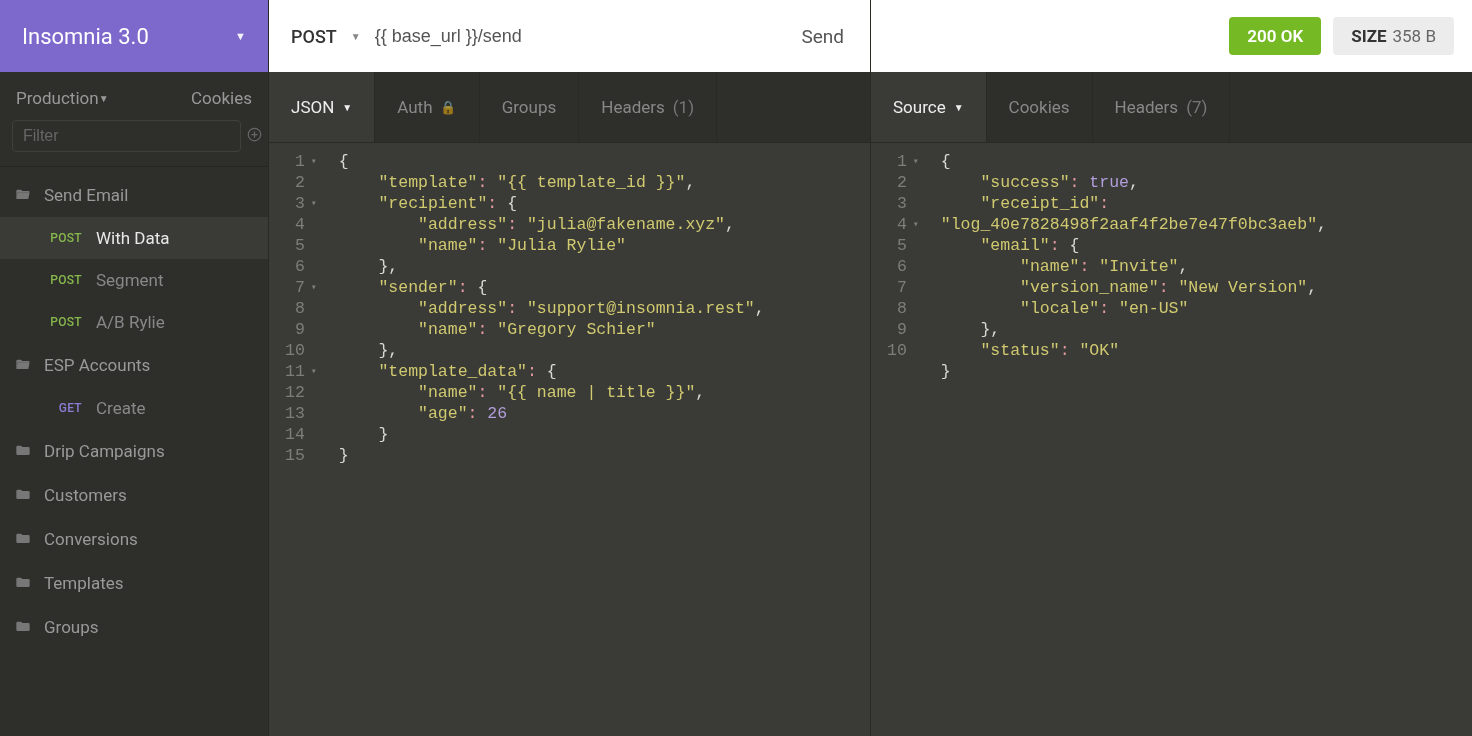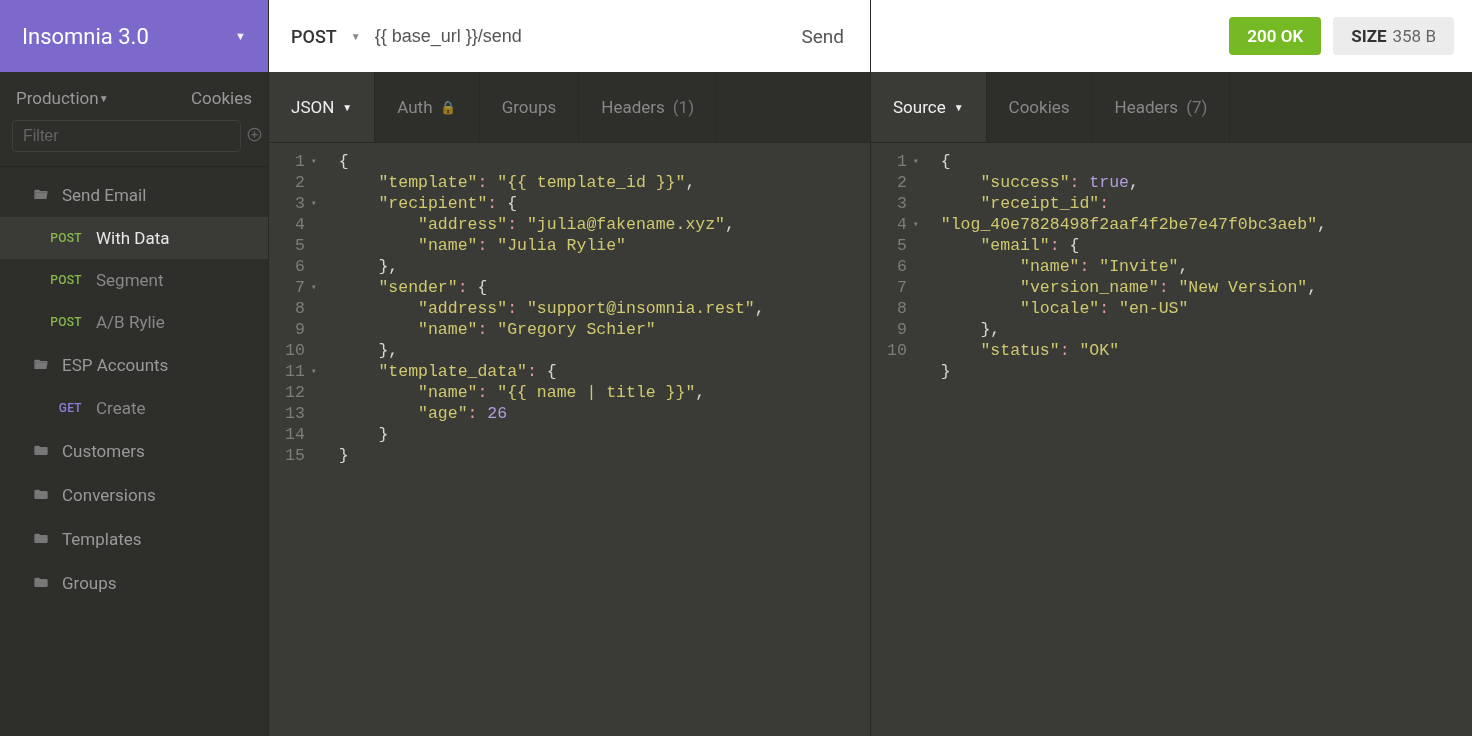--- a/index.html
+++ b/index.html
@@ -82,21 +82,21 @@
   .tree {
     flex: 1;
     overflow-y: auto;
     padding-top: 6px;
     border-top: 1px solid #26261f;
   }
   .tree-folder {
     display: flex;
     align-items: center;
     gap: 12px;
-    padding: 12px 32px;
+    padding: 12px 14px;
     color: #999;
     font-size: 17px;
     cursor: pointer;
   }
   .tree-folder svg { width: 18px; height: 16px; fill: #777; flex-shrink: 0; }
   .tree-req {
     display: flex;
     align-items: center;
     gap: 14px;
     padding: 11px 10px 11px 44px;
@@ -278,20 +278,26 @@
         <div class="tree-folder">
           <svg viewBox="0 0 24 24">
             <path d="M2 6a2 2 0 0 1 2-2h5l2 2h9a2 2 0 0 1 2 2H4l-2 10V6z"></path>
             <path d="M4 8h18l-2 10H2z" fill="#777"></path>
           </svg>
           <span>ESP Accounts</span>
         </div>
         <div class="tree-req">
           <span class="method m-get">GET</span>
           <span class="req-name">Create</span>
+        </div>
+        <div class="tree-folder">
+          <svg viewBox="0 0 24 24">
+            <path d="M2 6a2 2 0 0 1 2-2h5l2 2h9a2 2 0 0 1 2 2v8a2 2 0 0 1-2 2H4a2 2 0 0 1-2-2V6z"></path>
+          </svg>
+          <span>Drip Campaigns</span>
         </div>
         <div class="tree-folder">
           <svg viewBox="0 0 24 24">
             <path d="M2 6a2 2 0 0 1 2-2h5l2 2h9a2 2 0 0 1 2 2v8a2 2 0 0 1-2 2H4a2 2 0 0 1-2-2V6z"></path>
           </svg>
           <span>Customers</span>
         </div>
         <div class="tree-folder">
           <svg viewBox="0 0 24 24">
             <path d="M2 6a2 2 0 0 1 2-2h5l2 2h9a2 2 0 0 1 2 2v8a2 2 0 0 1-2 2H4a2 2 0 0 1-2-2V6z"></path>

